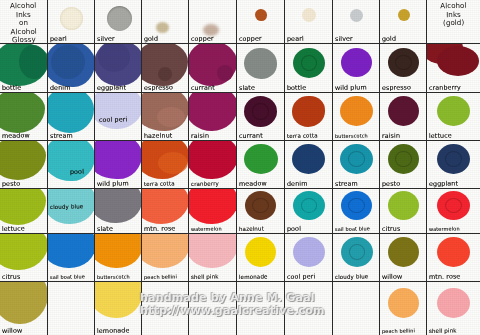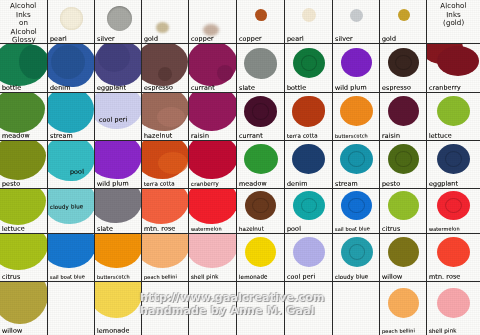--- a/index.html
+++ b/index.html
@@ -463,17 +463,17 @@
     <div class="label xwide">peach bellini</div>
   </div>
   <div class="cell nob nor" style="left:427px;top:282px;width:53px;height:53px;">
     <div class="dot nr" style="left:10px;top:6px;width:33px;height:30px;background:#f8a7ac;"></div>
     <div class="label wide">shell pink</div>
   </div>
 
   <div class="grain"></div>
 
   <div id="wm">
+    <div>handmade by Anne M. Gaal</div>
     <div>http://www.gaalcreative.com</div>
-    <div>handmade by Anne M. Gaal</div>
   </div>
 
 </div>
 
 </body></html>

